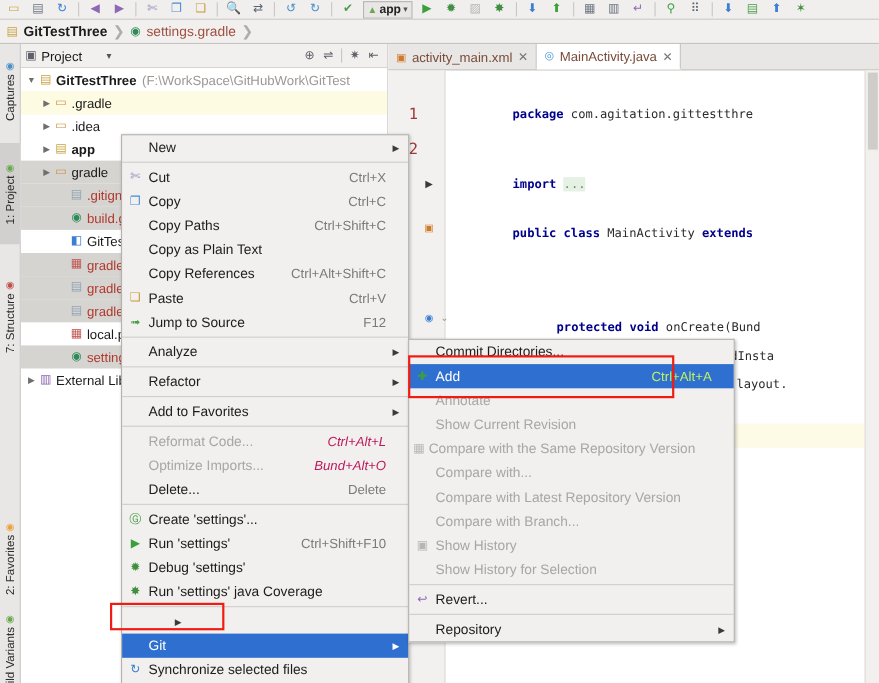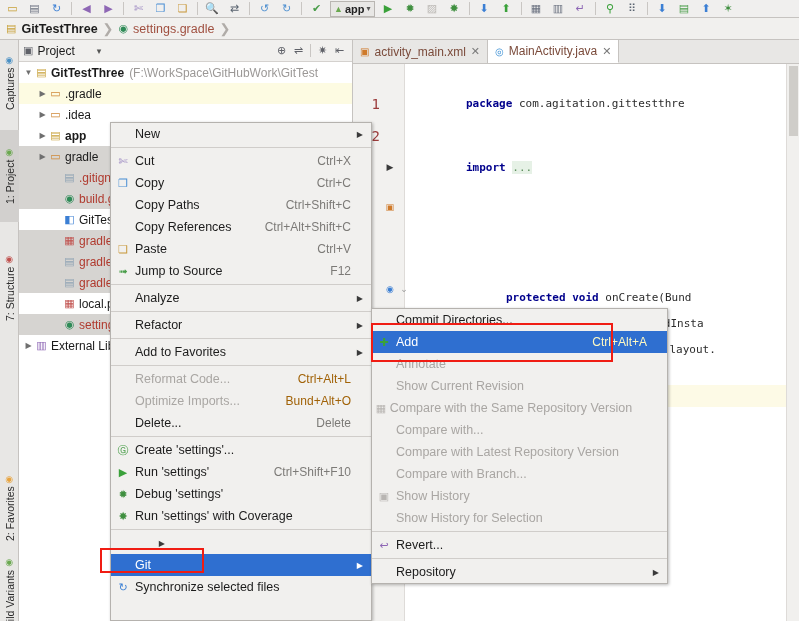--- a/index.html
+++ b/index.html
@@ -90,23 +90,23 @@
   
   .menu{ position:absolute; background:#f1f0ee; border:1px solid #b5b2ae;
     box-shadow:1px 1px 3px rgba(0,0,0,.28); }
   .mi{ height:22px; display:flex; align-items:center; font-size:12.5px;
     color:#1c1c1c; padding:0 8px 0 0; position:relative; }
   .mi .mico{ width:24px; text-align:center; font-size:11px; line-height:1; }
   .mi .mtext{ flex:1; white-space:nowrap; }
   .mi .macc{ color:#7c7a77; font-size:12px; padding-left:18px; }
   .mi .marrow{ width:12px; text-align:right; font-size:8px; color:#3a3a3a; }
   .mi.disabled{ color:#a9a6a3; }
-  .mi.disabled .macc{ color:#a16207; }
+  .mi.disabled .macc{ color:#be185d;font-style:italic; }
   .mi.sel{ background:#2f6fd0; color:#fff; }
-  .mi.sel .macc{ color:#fef9c3; }
+  .mi.sel .macc{ color:#bef264; }
   .mi.sel .marrow{ color:#fff; }
   .msep{ height:1px; background:#d0cdca; margin:2px 0; }
 
   
   .redbox{ position:absolute; border:2px solid #f01c13; pointer-events:none; }
 </style>
 </head>
 <body>
 
 <div id="app">
@@ -299,20 +299,23 @@
       <div class="gmark" style="top:218px;left:44px;color:#9a9a9a">⌄</div>
     </div>
     <div class="hlband" style="top:345px;height:22px"></div>
     <div class="code">
       <div class="cl" style="top:20px">
         <span class="kw">package</span><span> com.agitation.gittestthre</span>
       </div>
       <div class="cl" style="top:84px">
         <span class="kw">import</span> <span class="fold">...</span>
       </div>
+      <div class="cl" style="top:128px">
+        <span class="kw">public class</span> <span>MainActivity</span> <span class="kw">extends</span>
+      </div>
       <div class="cl" style="top:214px;left:48px">
         <span class="kw">protected void</span> <span>onCreate(Bund</span>
       </div>
       <div class="cl" style="top:240px;left:80px">
         <span class="kw">super</span><span>.onCreate(savedInsta</span>
       </div>
       <div class="cl" style="top:266px;left:185px">
         <span>w(R.layout.</span>
       </div>
     </div>
@@ -342,20 +345,26 @@
         <span class="marrow"></span>
       </div>
       <div class="mi">
         <span class="mico"></span>
         <span class="mtext">Copy Paths</span>
         <span class="macc">Ctrl+Shift+C</span>
         <span class="marrow"></span>
       </div>
       <div class="mi">
         <span class="mico"></span>
+        <span class="mtext">Copy as Plain Text</span>
+        <span class="macc"></span>
+        <span class="marrow"></span>
+      </div>
+      <div class="mi">
+        <span class="mico"></span>
         <span class="mtext">Copy References</span>
         <span class="macc">Ctrl+Alt+Shift+C</span>
         <span class="marrow"></span>
       </div>
       <div class="mi">
         <span class="mico" style="color: rgb(201, 153, 60);">❏</span>
         <span class="mtext">Paste</span>
         <span class="macc">Ctrl+V</span>
         <span class="marrow"></span>
       </div>
@@ -419,21 +428,21 @@
         <span class="marrow"></span>
       </div>
       <div class="mi">
         <span class="mico" style="color: rgb(63, 143, 63);">✹</span>
         <span class="mtext">Debug 'settings'</span>
         <span class="macc"></span>
         <span class="marrow"></span>
       </div>
       <div class="mi">
         <span class="mico" style="color: rgb(63, 143, 63);">✸</span>
-        <span class="mtext">Run 'settings' with Coverage</span>
+        <span class="mtext">Run 'settings' java Coverage</span>
         <span class="macc"></span>
         <span class="marrow"></span>
       </div>
       <div class="msep"></div>
       <div class="mi">
         <span class="mico"></span>
         <span class="macc"></span>
         <span class="marrow">▶</span>
       </div>
       <div class="mi sel">

